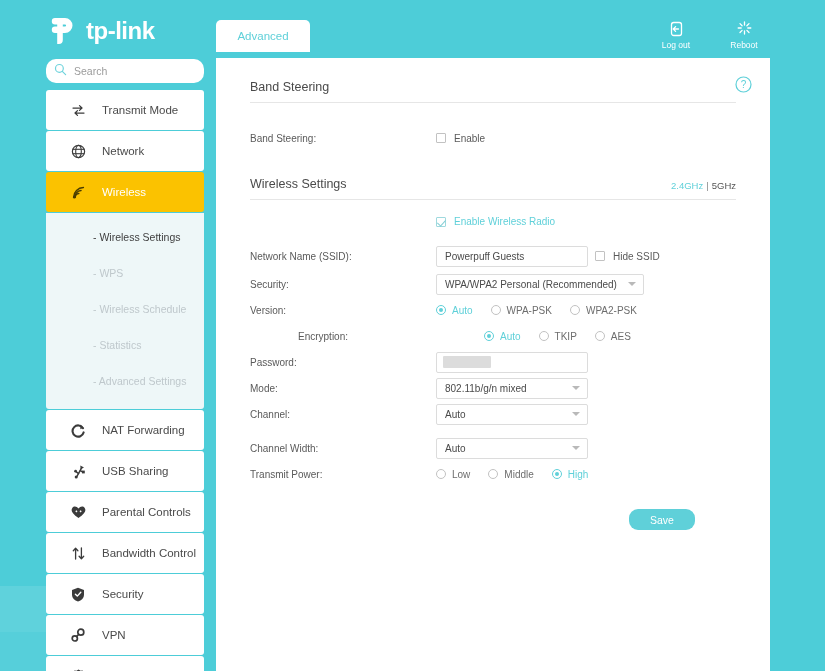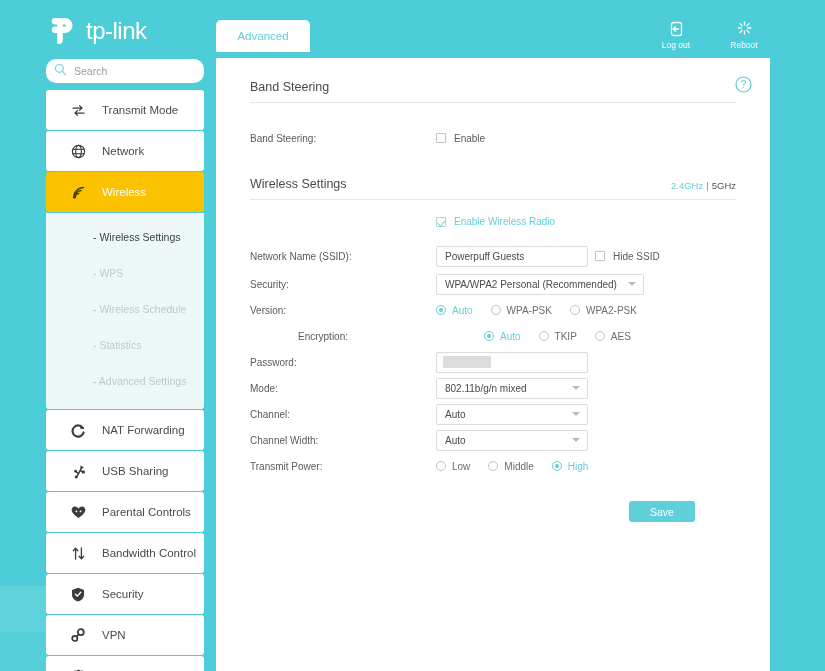--- a/index.html
+++ b/index.html
@@ -27,21 +27,21 @@
 
   
   .logo {
     position: absolute; left: 46px; top: 10px;
     width: 160px; height: 42px;
     display: flex; align-items: center; gap: 6px;
   }
   .logo-mark { width: 34px; height: 34px; flex: 0 0 34px; }
   .logo-text {
     color: #ffffff; font-size: 24px; letter-spacing: -0.5px;
-    font-weight: 400; line-height: 1;
+    font-weight: 700; line-height: 1;
   }
 
   
   .sidebar {
     position: absolute; left: 46px; top: 59px;
     width: 158px;
   }
   .search-box {
     position: relative;
     background: #ffffff; border-radius: 10px;
@@ -224,21 +224,21 @@
     display: flex; align-items: center;
     padding: 16px 0 14px 186px;
   }
   .enable-radio-line .chk-label { color: #5fd0d9; }
 
   .save-wrap {
     display: flex; justify-content: flex-end;
     padding-top: 22px; padding-right: 41px;
   }
   .save-btn {
-    background: #5fd0d9; border: none; border-radius: 3px;
+    background: #5fd0d9; border: none; border-radius: 9px;
     width: 66px; height: 21px;
     color: #ffffff; font-size: 10.5px;
     font-family: "Liberation Sans", sans-serif;
     cursor: pointer;
   }
 </style>
 </head>
 <body>
 
 <div id="app">
@@ -549,21 +549,21 @@
     <div class="row" style="min-height:26px;">
       <span class="lbl">Channel:</span>
       <span class="fld">
         <span class="selectfield">
           <span>Auto</span>
           <span class="caret"></span>
         </span>
       </span>
     </div>
 
-    <div class="row" style="min-height:26px;">
+    <div class="row" style="min-height:26px;margin-top:8px;">
       <span class="lbl">Channel Width:</span>
       <span class="fld">
         <span class="selectfield">
           <span>Auto</span>
           <span class="caret"></span>
         </span>
       </span>
     </div>
 
     <div class="row" style="min-height:26px;">

